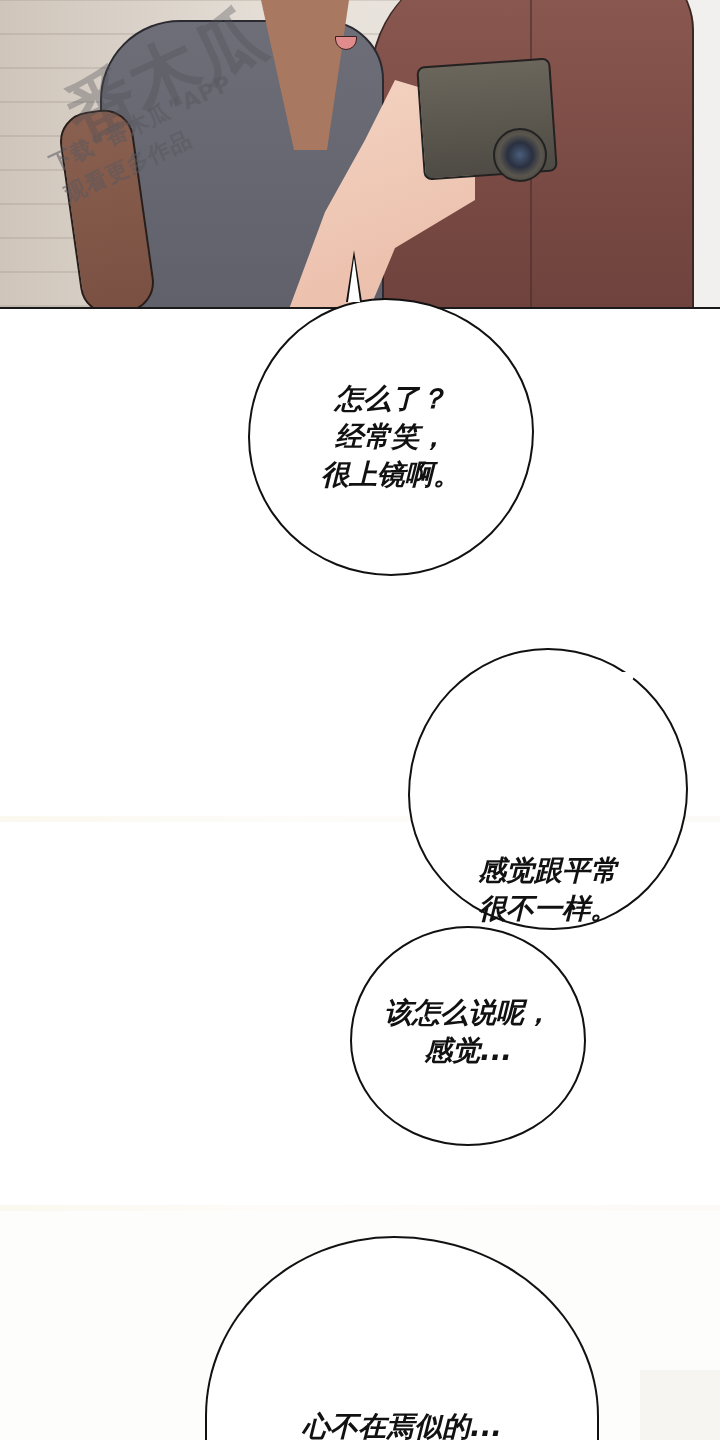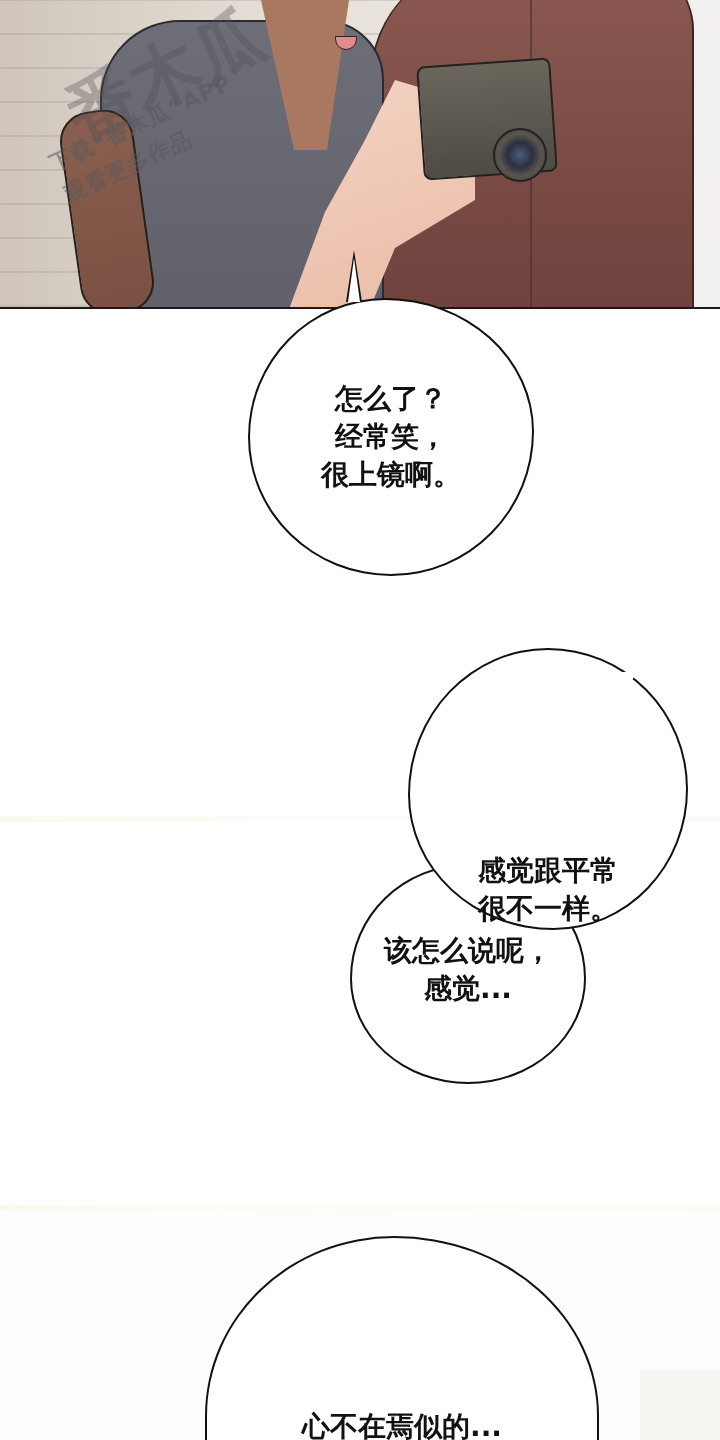--- a/index.html
+++ b/index.html
@@ -64,36 +64,36 @@
       position: absolute; left: 60px; top: 40px; font-size: 70px; color: rgba(80,80,85,0.35);
       transform: rotate(-25deg); font-weight: bold; white-space: pre; line-height: 70px;
     }
 
     .bubble {
       position: absolute; background: #ffffff; border: 2px solid #111;
       display: flex; align-items: center; justify-content: center; text-align: center;
       color: #111; font-weight: bold; font-size: 28px; line-height: 38px;
       box-sizing: border-box;
     }
-    .bubble .text { white-space: pre; }
+    .bubble .text { white-space: pre; font-style: italic; }
     .b1 { left: 248px; top: 298px; width: 286px; height: 278px; border-radius: 48% 52% 50% 50% / 50% 48% 52% 50%; }
     .b1-tail {
       position: absolute; left: 346px; top: 250px; width: 0; height: 0;
       border-left: 8px solid transparent; border-right: 8px solid transparent;
       border-bottom: 52px solid #111;
     }
     .b1-tail-in {
       position: absolute; left: 348px; top: 258px; width: 0; height: 0;
       border-left: 6px solid transparent; border-right: 6px solid transparent;
       border-bottom: 44px solid #ffffff;
     }
     .b2 { left: 408px; top: 648px; width: 280px; height: 282px; border-radius: 50% 50% 48% 52% / 52% 50% 50% 48%; align-items: flex-end; }
     .b2-notch { position: absolute; left: 606px; top: 672px; width: 30px; height: 40px; background: #fff;
       clip-path: polygon(0 0, 100% 0, 40% 100%); }
-    .b3 { left: 350px; top: 864px; width: 236px; height: 220px; border-radius: 50% 50% 50% 50% / 52% 52% 48% 48%; }
+    .b3 { left: 350px; top: 926px; width: 236px; height: 220px; border-radius: 50% 50% 50% 50% / 52% 52% 48% 48%; }
     .b3 { padding-bottom: 8px; }
     .b4 { left: 205px; top: 1236px; width: 394px; height: 300px; border-radius: 48% 52% 0 0 / 60% 60% 0 0; border-bottom: none; align-items: flex-start; padding-top: 170px; }
 
     .faint-band { position: absolute; left: 0; width: 720px; height: 6px; background: linear-gradient(90deg, #fbf8ef, #fdfcf9 40%, #fbfaf6 100%); }
     .bottom-tint { position: absolute; left: 0; top: 1210px; width: 720px; height: 230px; background: #fdfdfc; }
     .bottom-right-tint { position: absolute; left: 640px; top: 1370px; width: 80px; height: 70px; background: #f6f5f2; }
   </style>
 </head>
 <body>
 

